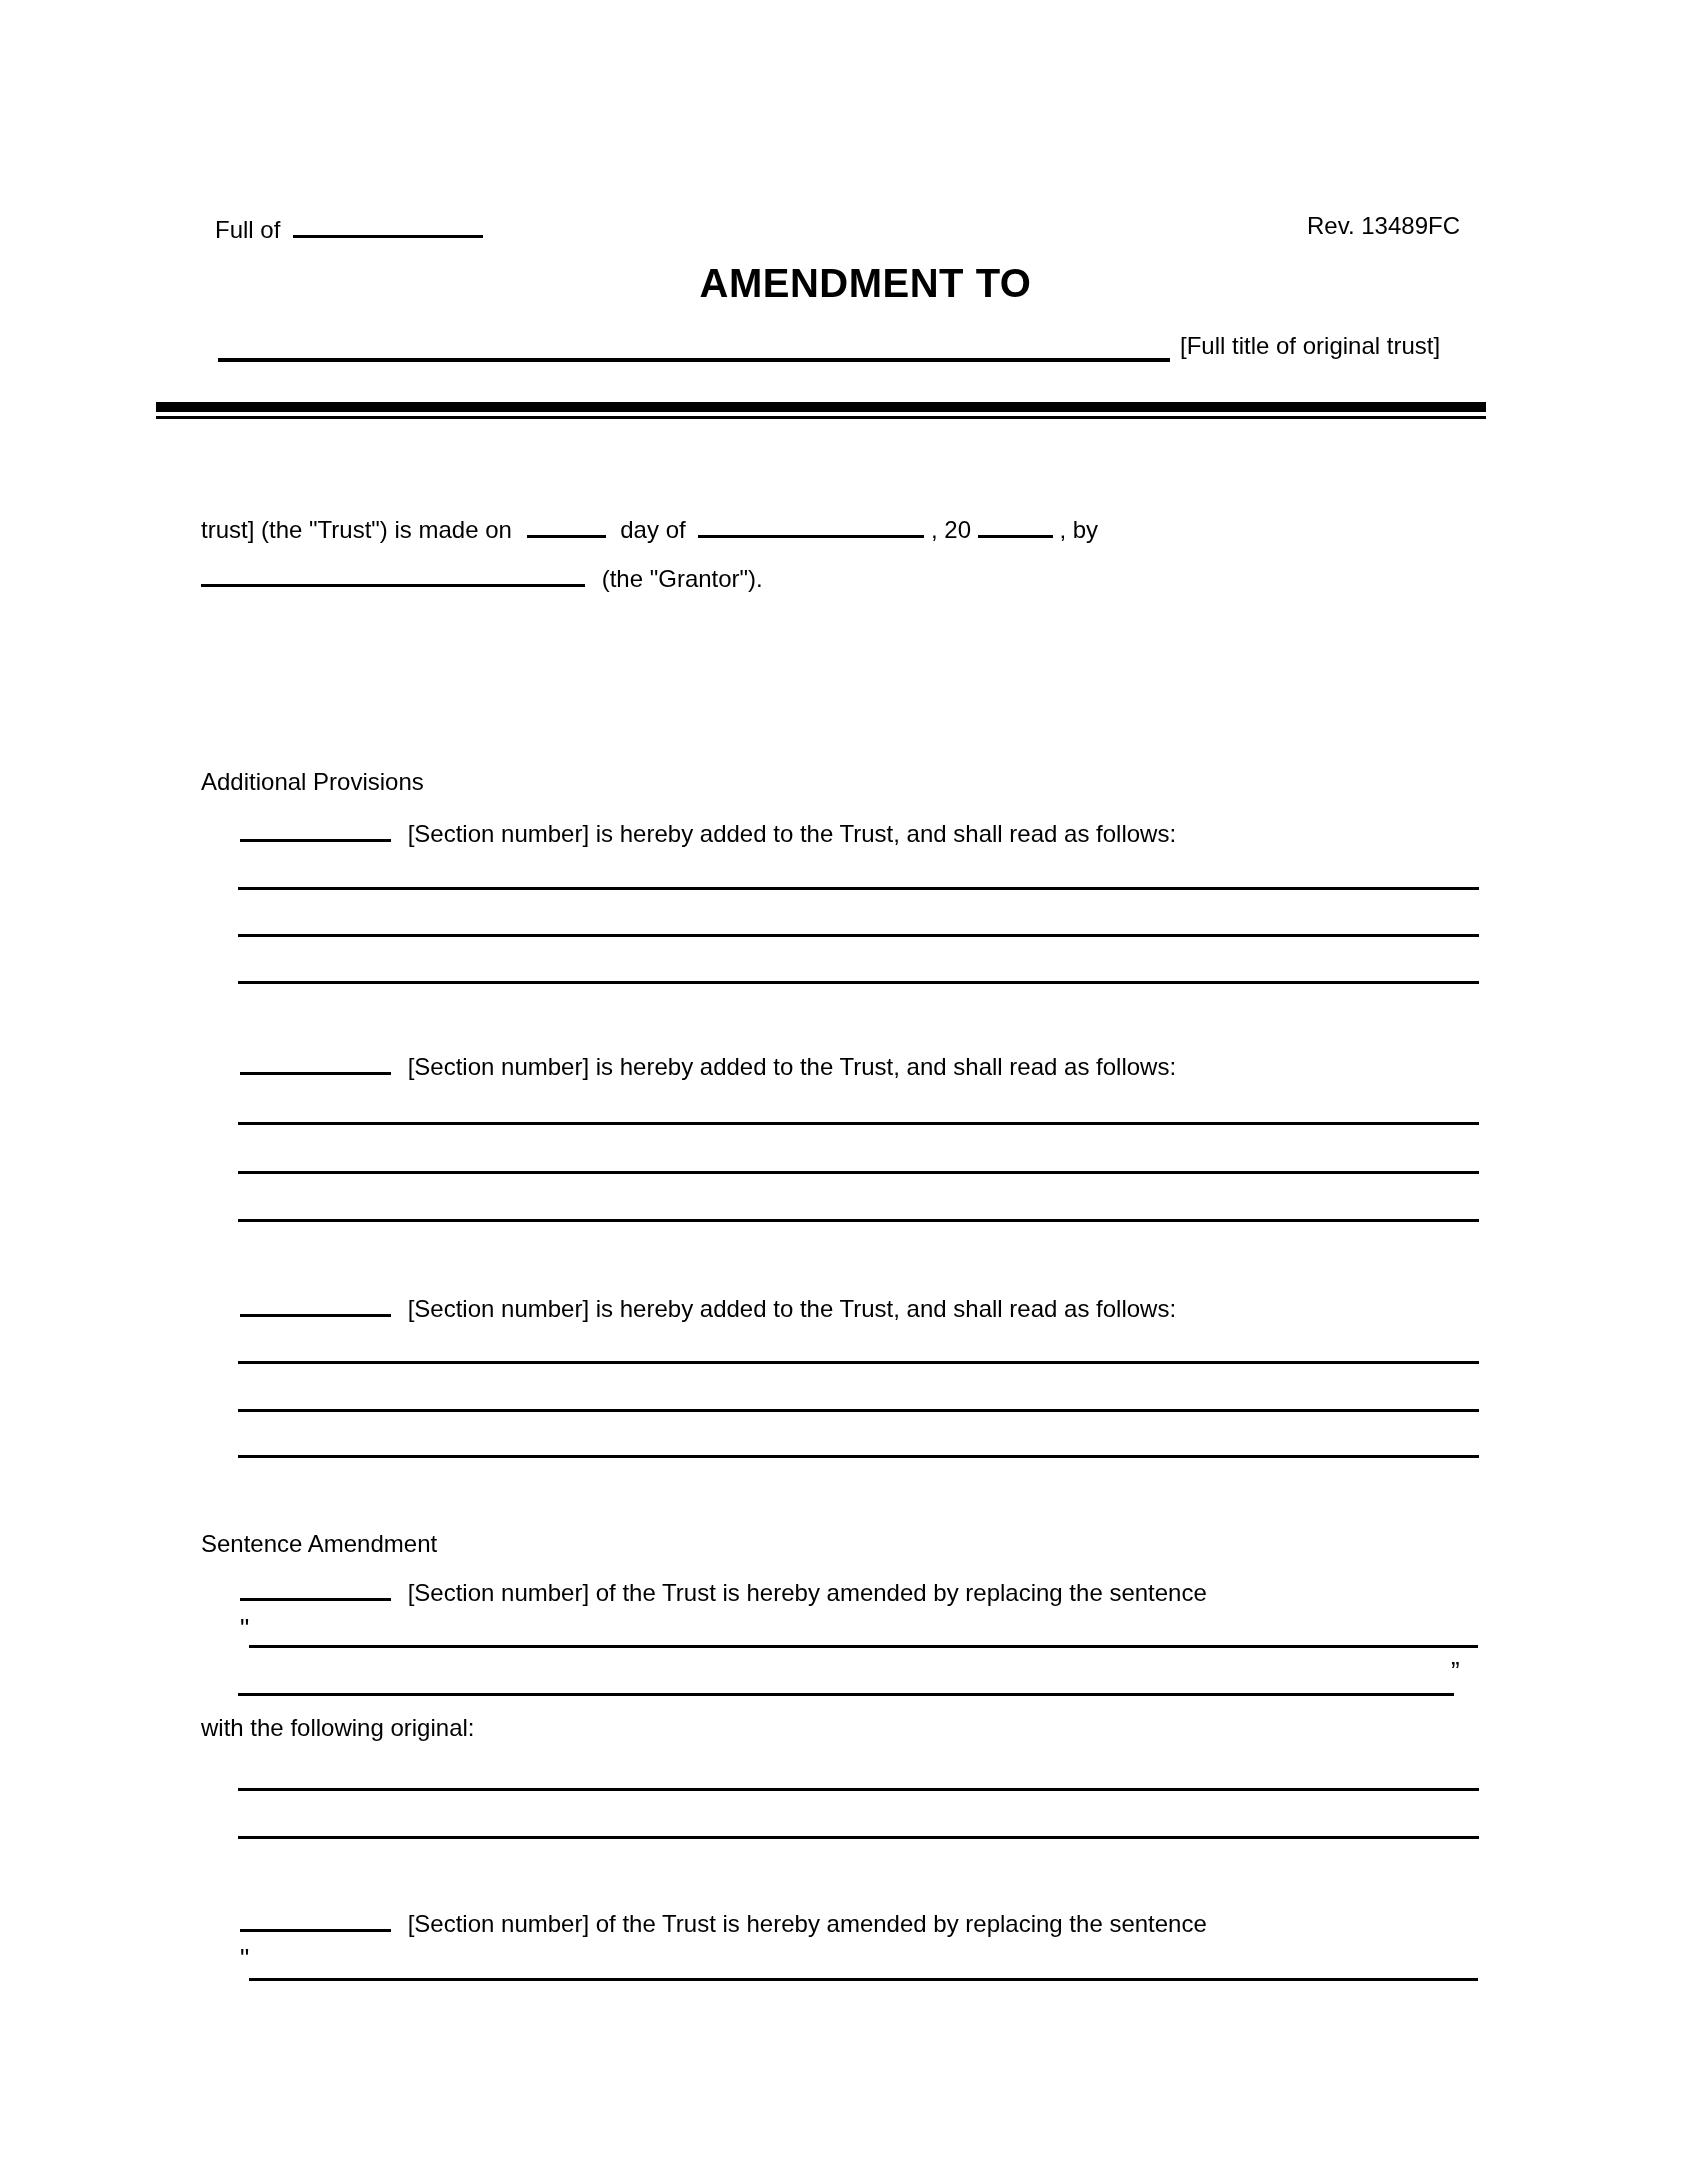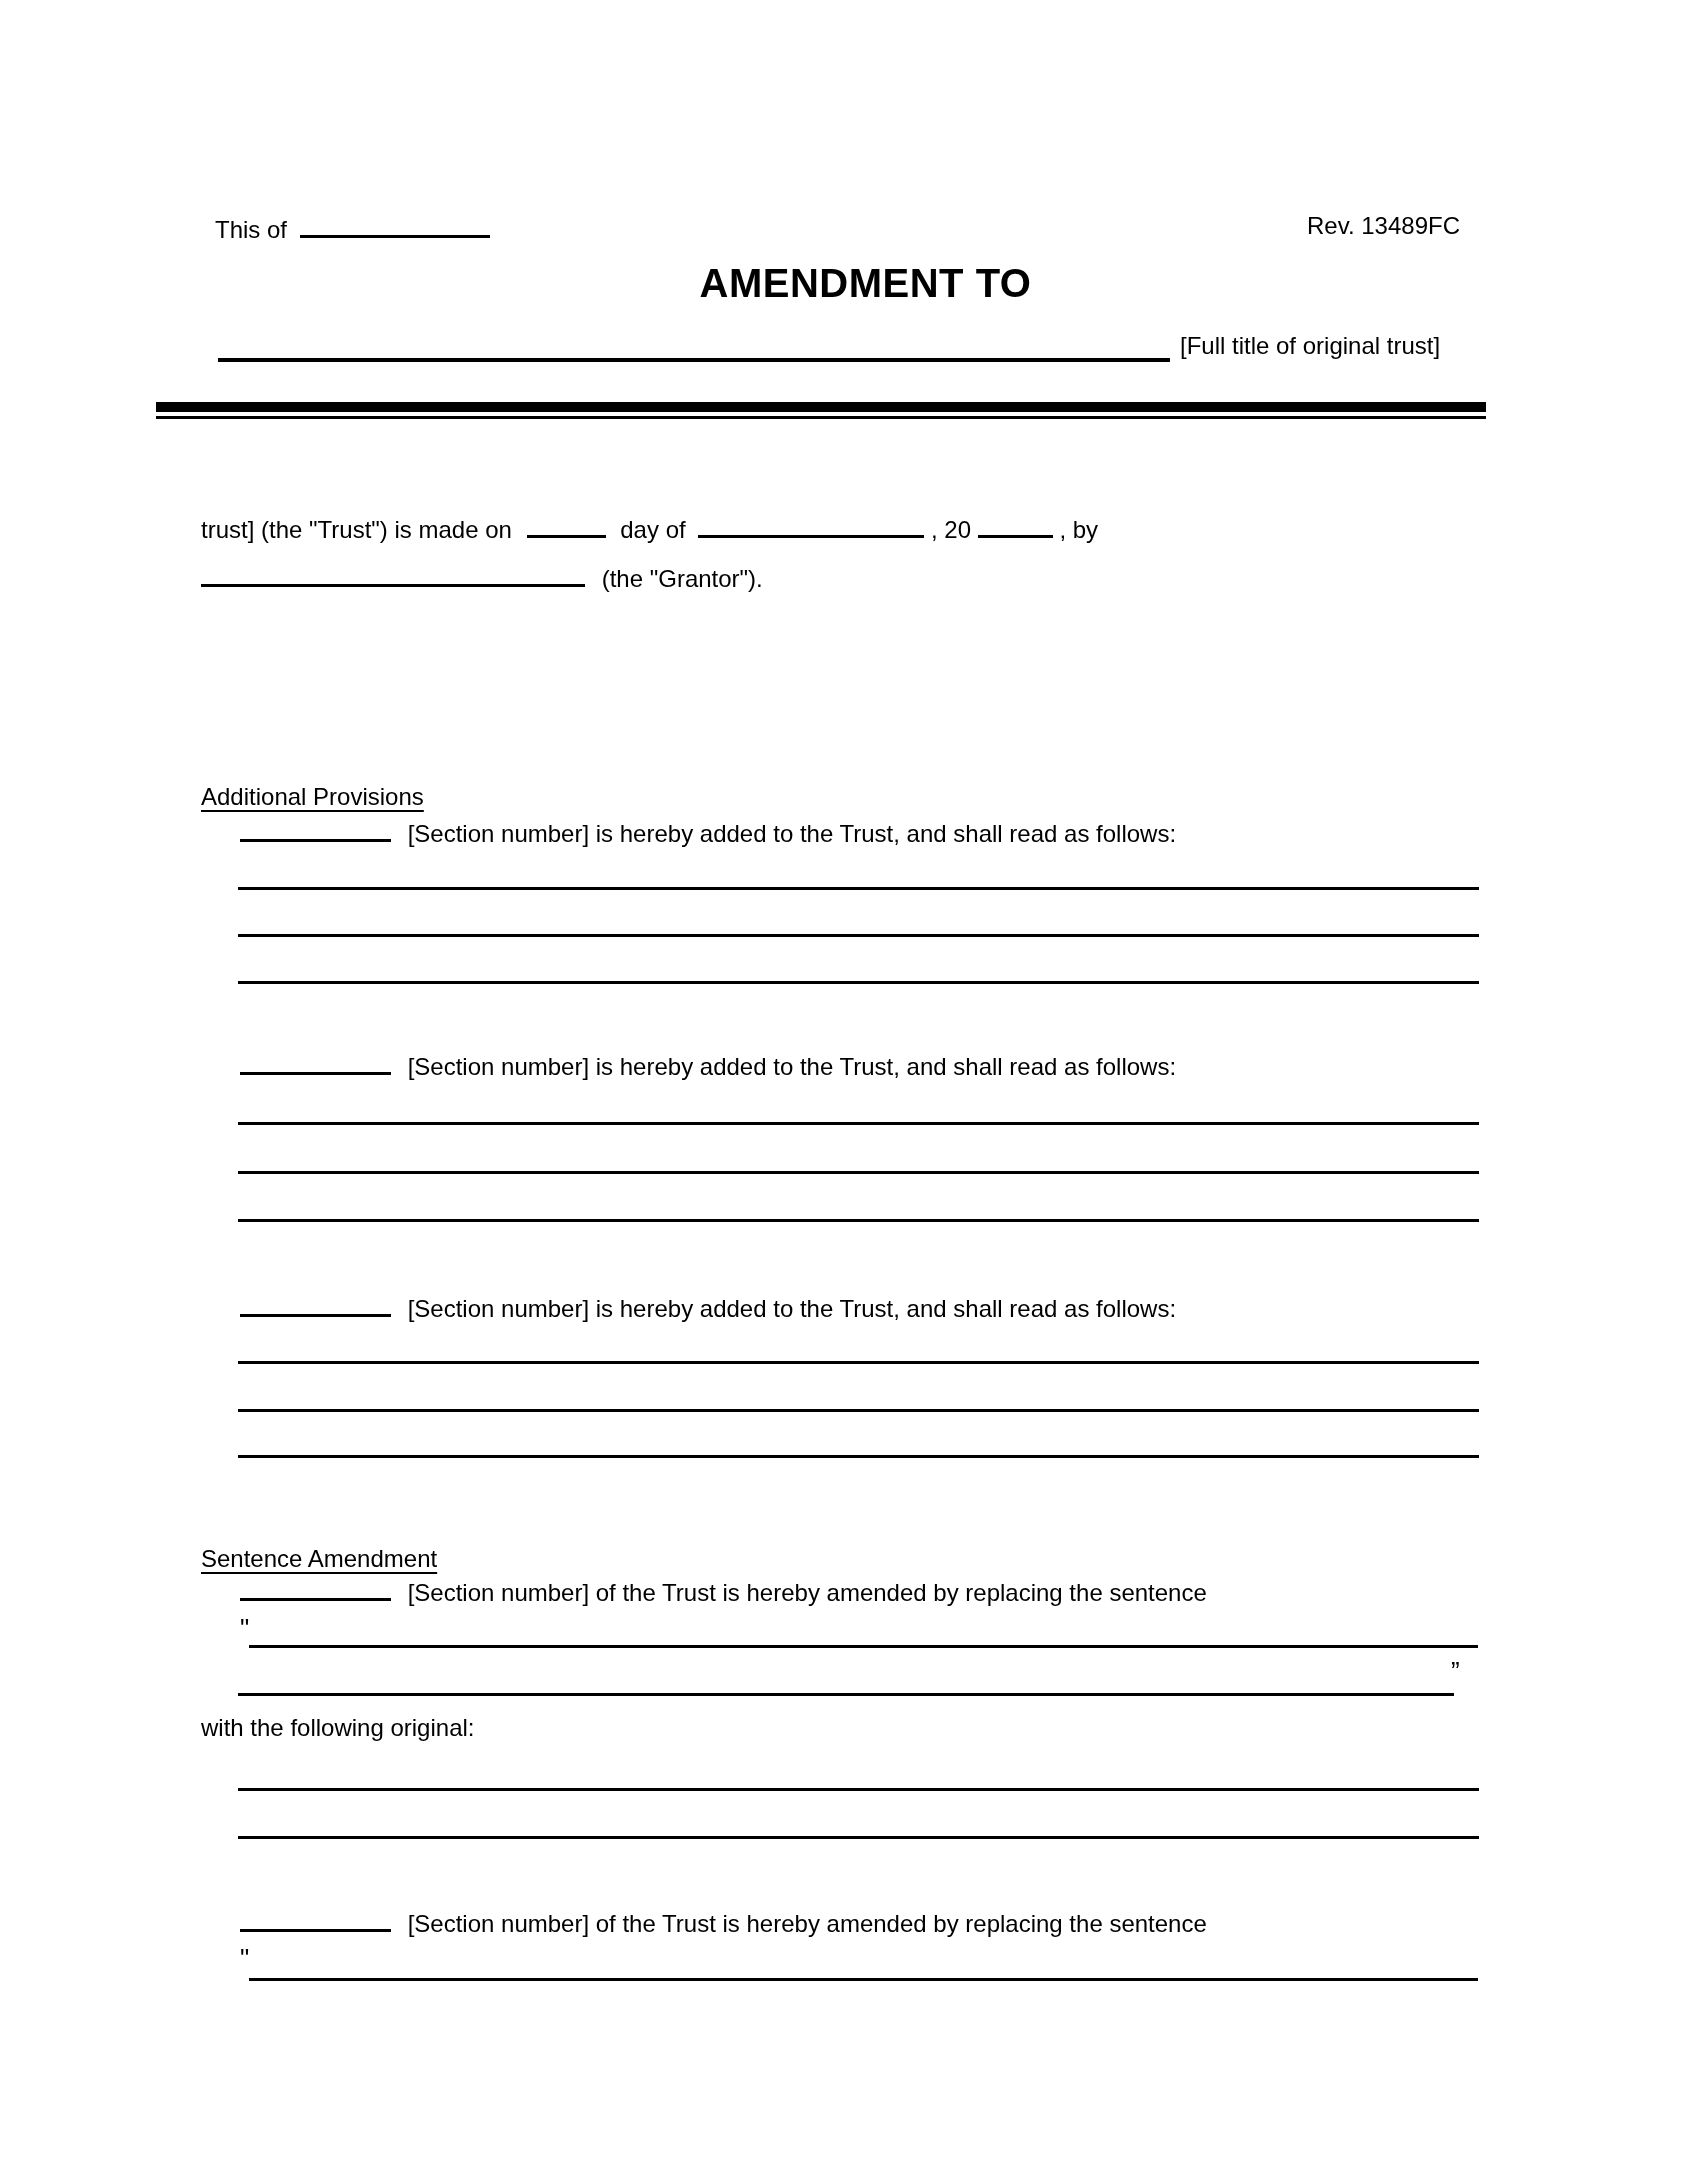--- a/index.html
+++ b/index.html
@@ -27,32 +27,32 @@
     height:3px;
     background:#000;
     left:238px;width:1241px;
   }
   .doc-title{
     font-weight:bold;
     font-size:40px;
     letter-spacing:0.5px;
     left:0;right:0;text-align:center;padding-left:48px;
   }
-  .heading-underline{text-decoration:underline;text-underline-offset:5px;text-decoration-thickness:2px;margin-top:15px;}
+  .heading-underline{text-underline-offset:5px;text-decoration-thickness:2px;}
   .thickbar{position:absolute;left:156px;width:1330px;background:#000;}
   .titleline{position:absolute;left:218px;width:952px;height:4px;background:#000;}
   .quote{font-size:26px;}
 </style>
 </head>
 <body>
 
 <div class="page">
 
   <div class="abs" style="top:211px;left:215px;">
-    <span>This of</span>
+    <span>Full of</span>
     <span class="blank" style="width:190px;margin-left:6px;"></span>
   </div>
   <div class="abs" style="top:211px;left:1307px;">Rev. 13489FC</div>
 
   <div class="abs doc-title" style="top:258px;">AMENDMENT TO</div>
 
   <div class="titleline" style="top:358px;"></div>
   <div class="abs" style="top:331px;left:1180px;">[Full title of original trust]</div>
 
   <div class="thickbar" style="top:402px;height:10px;"></div>

